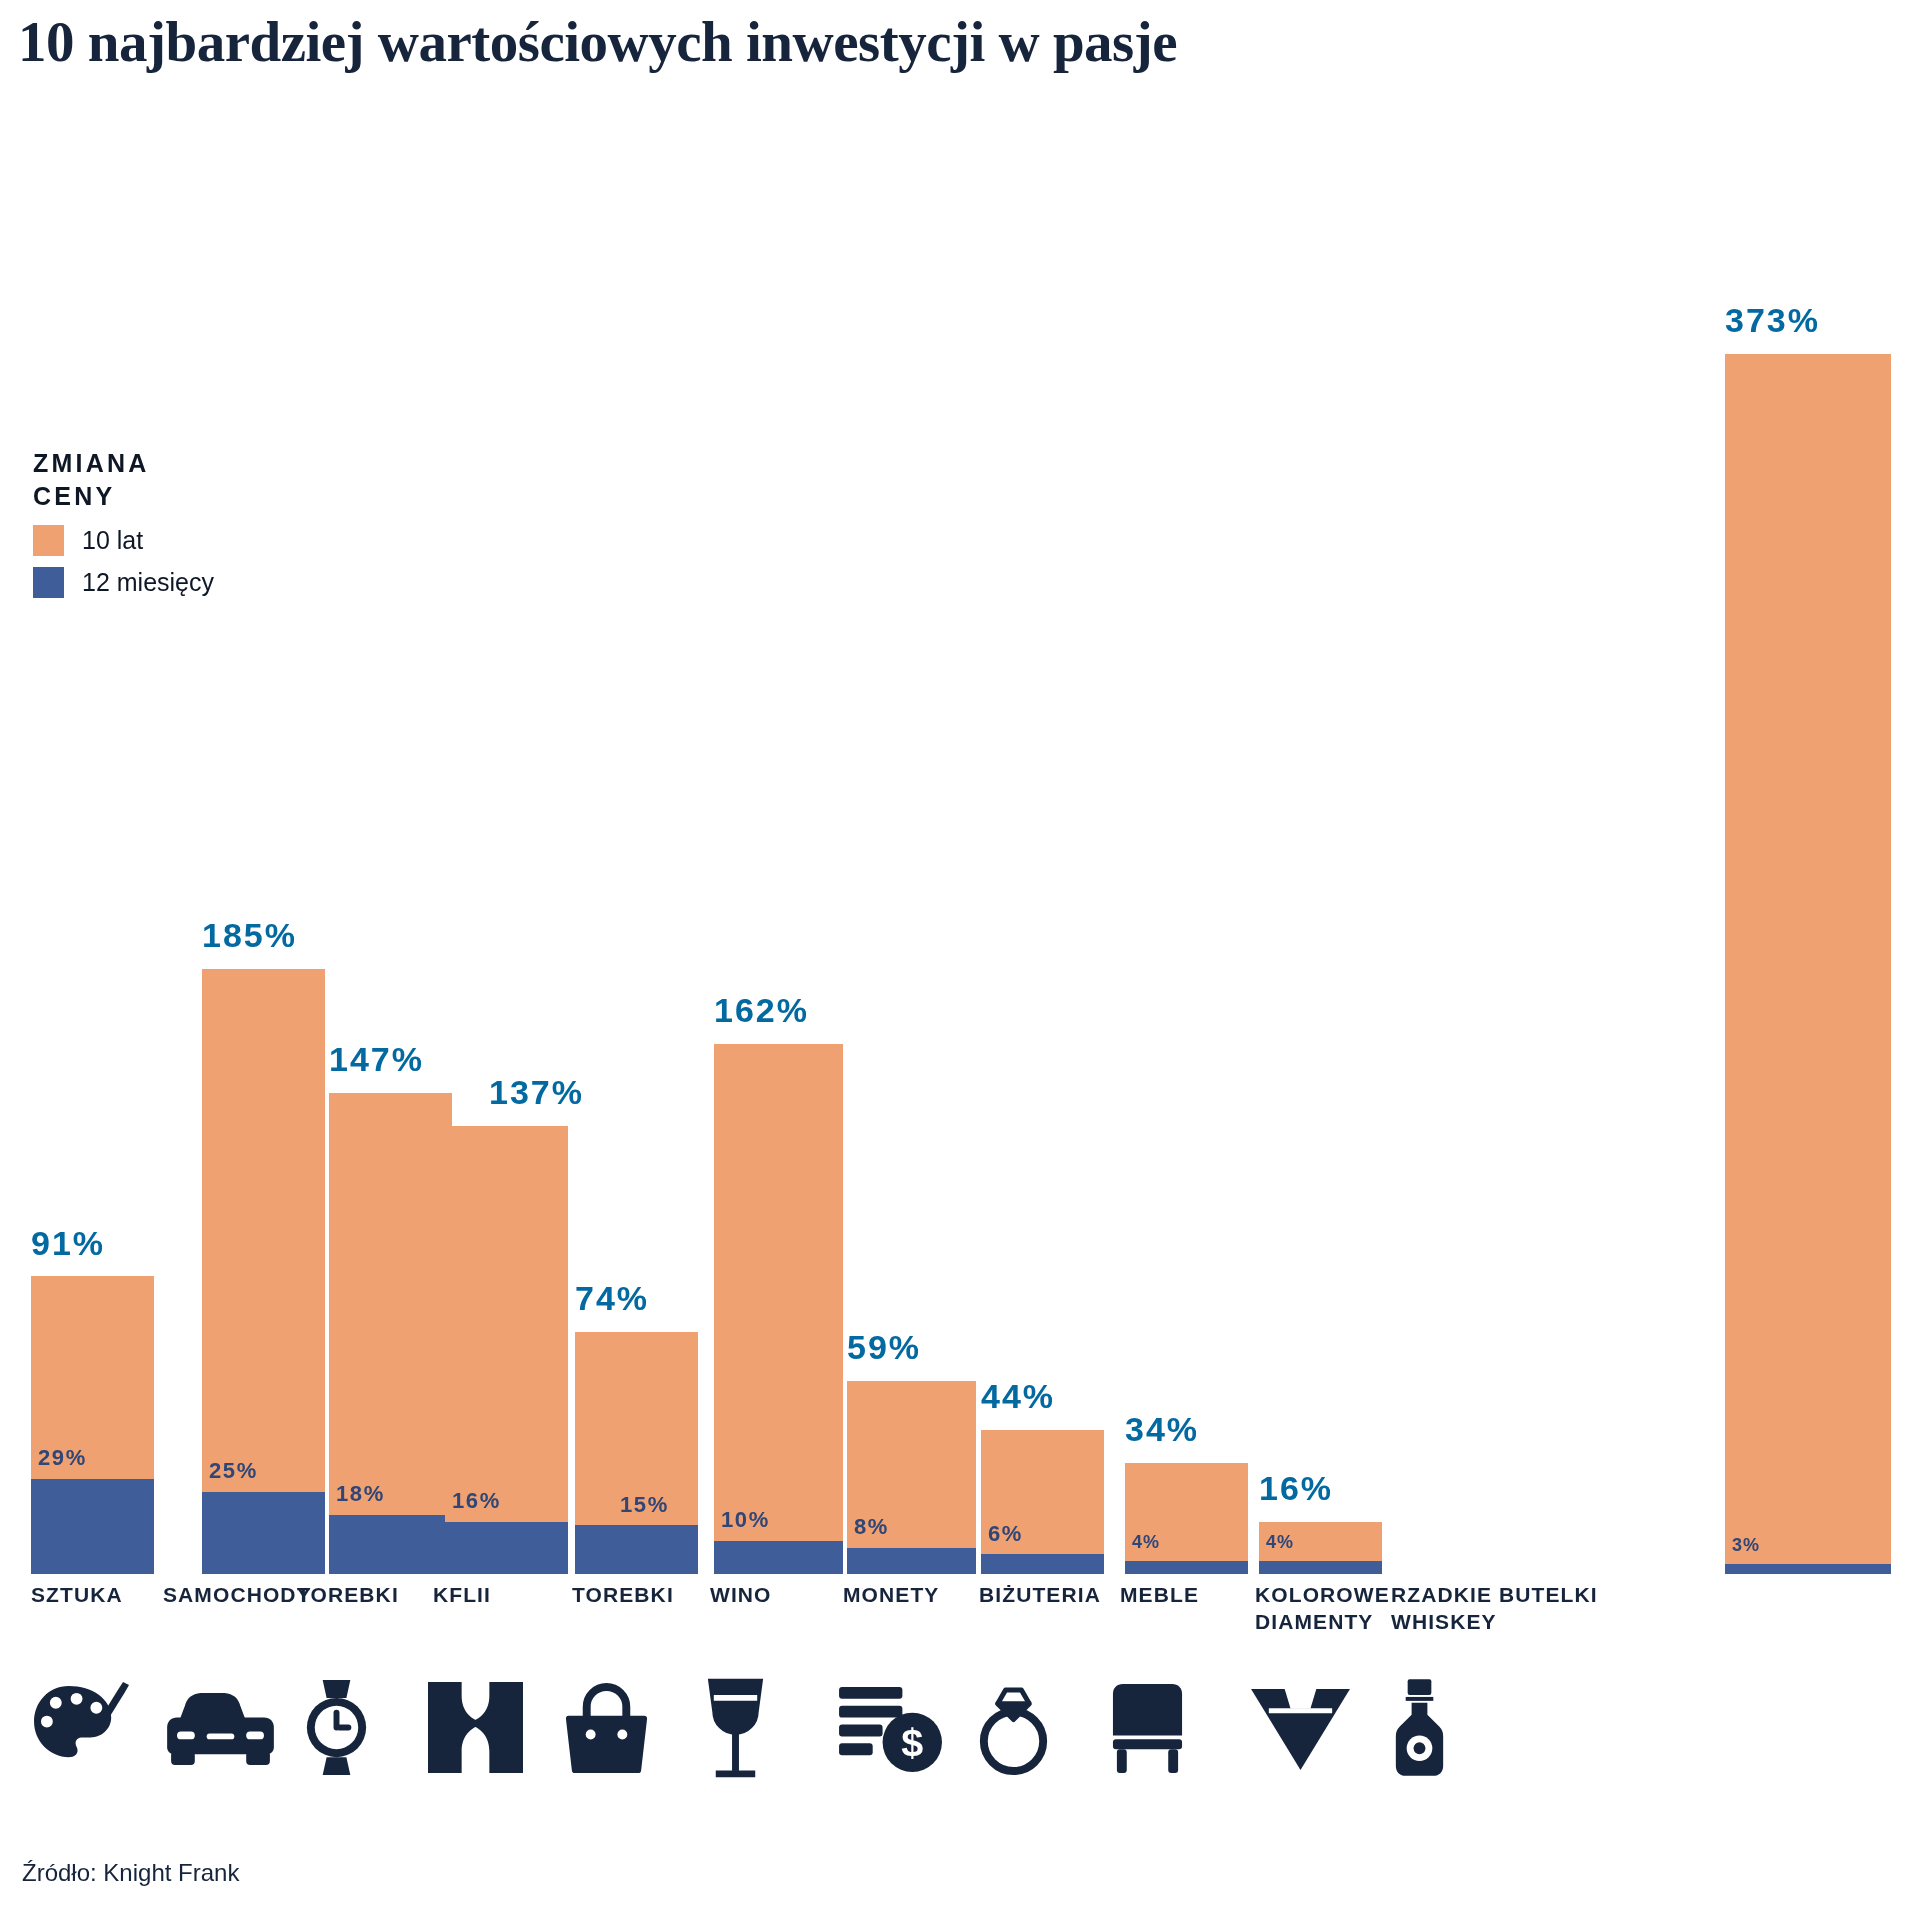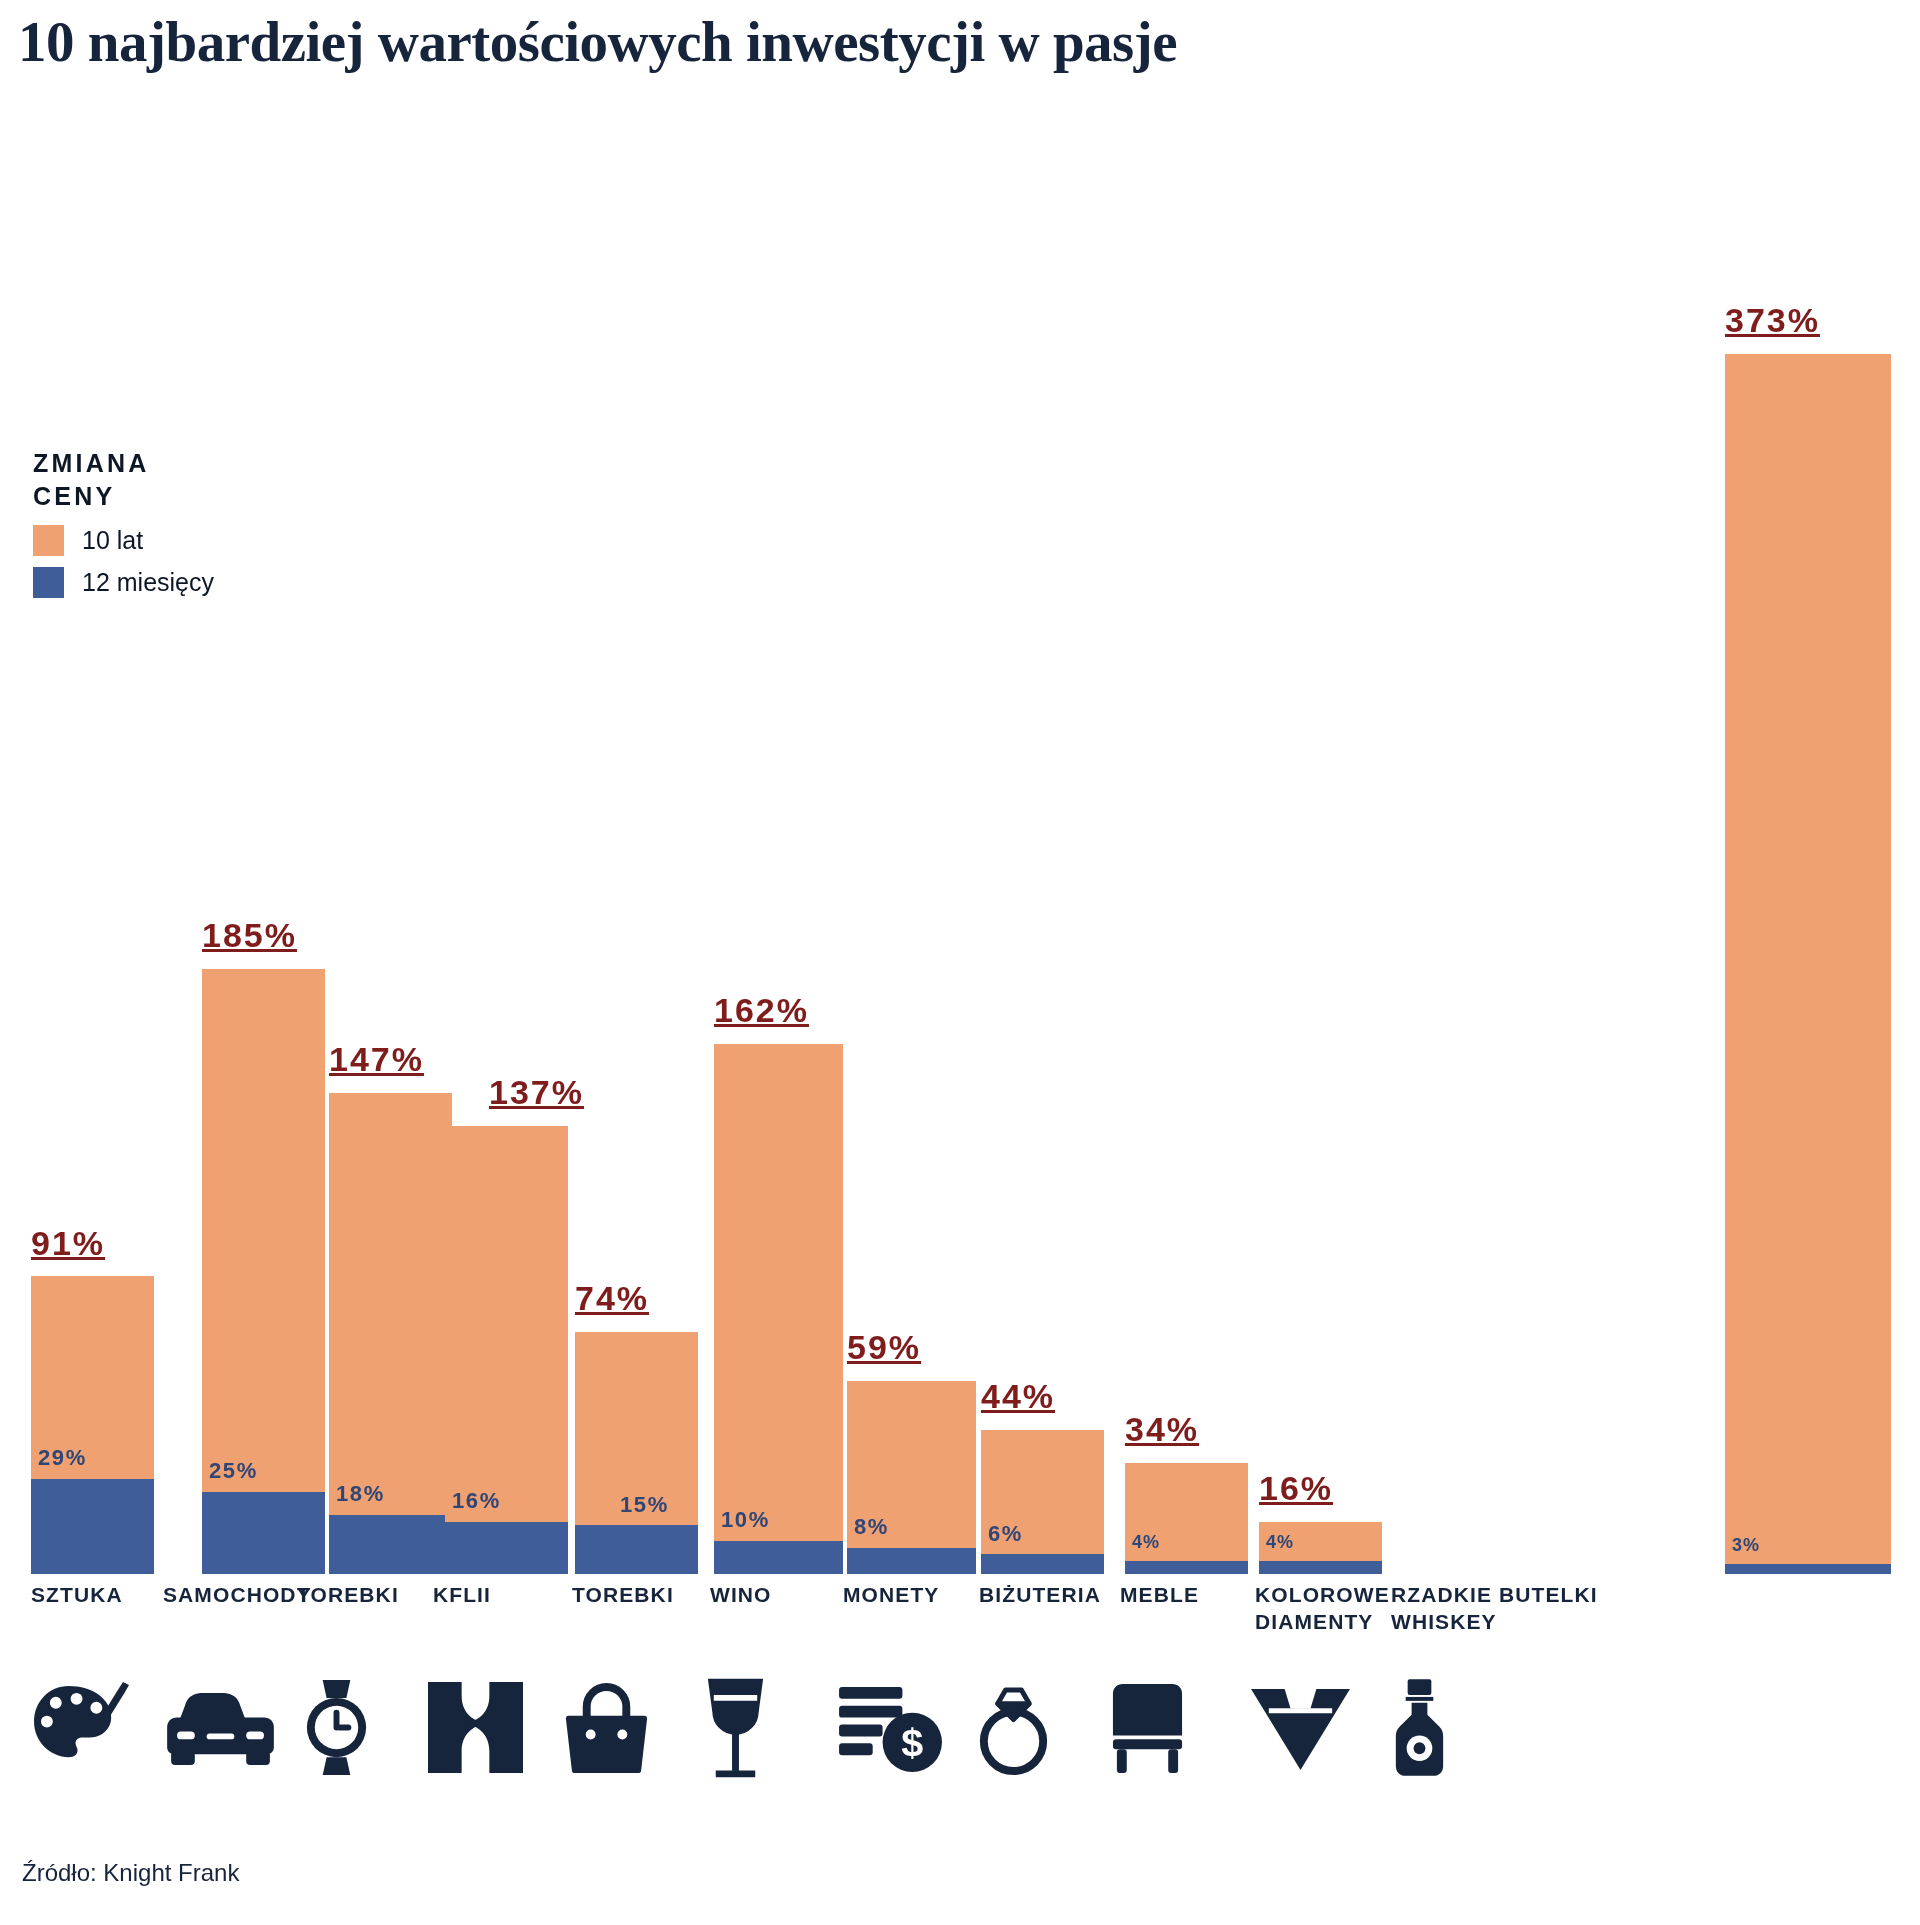--- a/index.html
+++ b/index.html
@@ -87,23 +87,22 @@
     bottom: 0;
     width: 100%;
     background: #3f5d98;
   }
   .label-top {
     position: absolute;
     left: 0;
     font-size: 34px;
     font-weight: 700;
     letter-spacing: 2px;
-    color: #7f1d1d;
+    color: #0369a1;
     white-space: nowrap;
-    text-decoration: underline;
   }
   .label-inner {
     position: absolute;
     left: 7px;
     font-size: 22px;
     font-weight: 700;
     letter-spacing: 1.6px;
     color: #2f4677;
     white-space: nowrap;
   }

